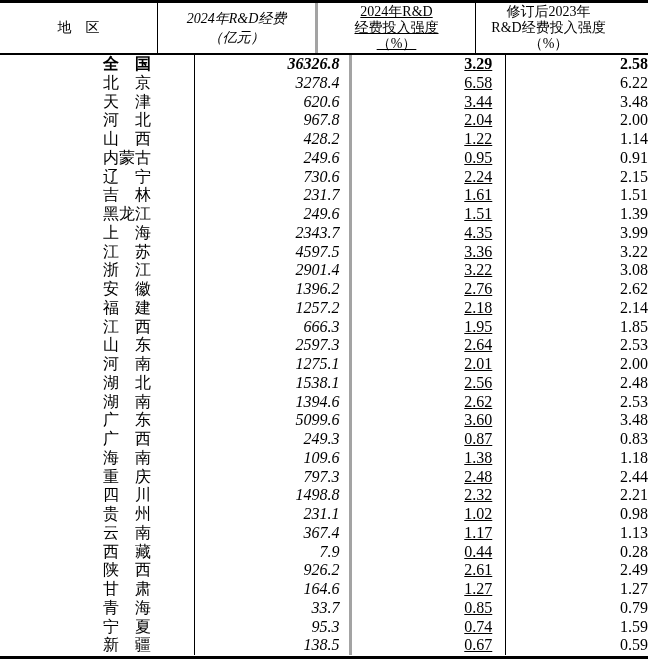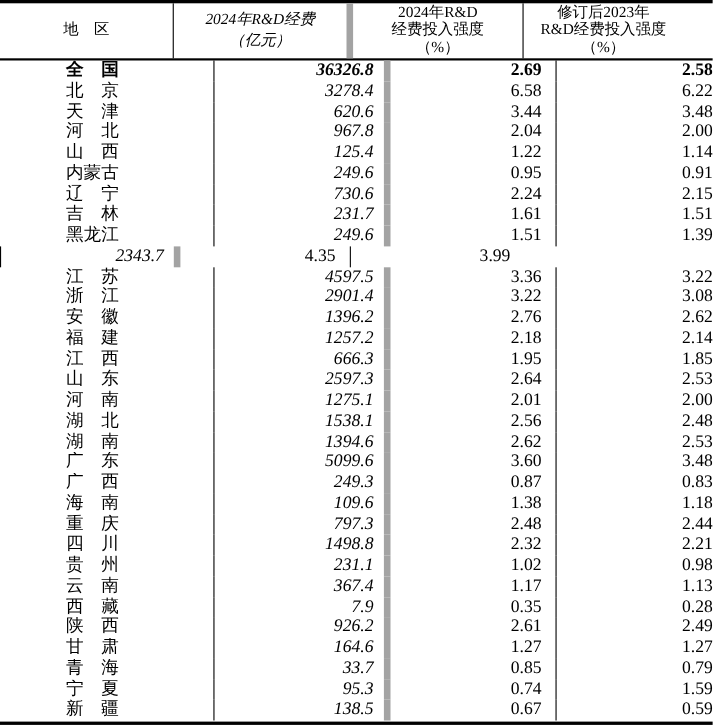--- a/index.html
+++ b/index.html
@@ -38,33 +38,34 @@
     line-height: 18.75px;
     font-size: 16px;
   }
   .cell {
     box-sizing: border-box;
     overflow: hidden;
     white-space: nowrap;
   }
   .c1 { width: 157px; }
   .c2 { width: 158px; border-left: 1px solid #000; }
-  .c3 { width: 160px; border-left: 6px solid #a3a3a3; }
+  .c3 { width: 160px; border-left: 3px solid #a3a3a3; text-decoration: underline; }
   .c4 { width: 146px; border-left: 1px solid #000; }
   .hcell {
     display: flex;
     flex-direction: column;
     align-items: center;
     justify-content: center;
     text-align: center;
     font-size: 14px;
     line-height: 16px;
   }
   .hcell.c2 { line-height: 19px; font-style: italic; }
   .region {
+    text-align: center;
     padding-left: 20px;
     margin-left: 40px;
   }
   .num {
     text-align: right;
   }
   .c2.num { padding-right: 9px; font-style: italic; }
   .c3.num { padding-right: 13px; }
   .c4.num { padding-right: 0; }
   .bold { font-weight: 700; }
@@ -89,21 +90,21 @@
     <div class="cell c4 hcell">
       <span>修订后2023年</span>
       <span>R&amp;D经费投入强度</span>
       <span>（%）</span>
     </div>
   </div>
   <div class="body">
       <div class="row bold">
         <div class="cell c1 region">全　国</div>
         <div class="cell c2 num">36326.8</div>
-        <div class="cell c3 num">2.69</div>
+        <div class="cell c3 num">3.29</div>
         <div class="cell c4 num">2.58</div>
       </div>
       <div class="row">
         <div class="cell c1 region">北　京</div>
         <div class="cell c2 num">3278.4</div>
         <div class="cell c3 num">6.58</div>
         <div class="cell c4 num">6.22</div>
       </div>
       <div class="row">
         <div class="cell c1 region">天　津</div>
@@ -112,21 +113,21 @@
         <div class="cell c4 num">3.48</div>
       </div>
       <div class="row">
         <div class="cell c1 region">河　北</div>
         <div class="cell c2 num">967.8</div>
         <div class="cell c3 num">2.04</div>
         <div class="cell c4 num">2.00</div>
       </div>
       <div class="row">
         <div class="cell c1 region">山　西</div>
-        <div class="cell c2 num">125.4</div>
+        <div class="cell c2 num">428.2</div>
         <div class="cell c3 num">1.22</div>
         <div class="cell c4 num">1.14</div>
       </div>
       <div class="row">
         <div class="cell c1 region">内蒙古</div>
         <div class="cell c2 num">249.6</div>
         <div class="cell c3 num">0.95</div>
         <div class="cell c4 num">0.91</div>
       </div>
       <div class="row">
@@ -141,20 +142,21 @@
         <div class="cell c3 num">1.61</div>
         <div class="cell c4 num">1.51</div>
       </div>
       <div class="row">
         <div class="cell c1 region">黑龙江</div>
         <div class="cell c2 num">249.6</div>
         <div class="cell c3 num">1.51</div>
         <div class="cell c4 num">1.39</div>
       </div>
       <div class="row">
+        <div class="cell c1 region">上　海</div>
         <div class="cell c2 num">2343.7</div>
         <div class="cell c3 num">4.35</div>
         <div class="cell c4 num">3.99</div>
       </div>
       <div class="row">
         <div class="cell c1 region">江　苏</div>
         <div class="cell c2 num">4597.5</div>
         <div class="cell c3 num">3.36</div>
         <div class="cell c4 num">3.22</div>
       </div>
@@ -244,21 +246,21 @@
       </div>
       <div class="row">
         <div class="cell c1 region">云　南</div>
         <div class="cell c2 num">367.4</div>
         <div class="cell c3 num">1.17</div>
         <div class="cell c4 num">1.13</div>
       </div>
       <div class="row">
         <div class="cell c1 region">西　藏</div>
         <div class="cell c2 num">7.9</div>
-        <div class="cell c3 num">0.35</div>
+        <div class="cell c3 num">0.44</div>
         <div class="cell c4 num">0.28</div>
       </div>
       <div class="row">
         <div class="cell c1 region">陕　西</div>
         <div class="cell c2 num">926.2</div>
         <div class="cell c3 num">2.61</div>
         <div class="cell c4 num">2.49</div>
       </div>
       <div class="row">
         <div class="cell c1 region">甘　肃</div>

